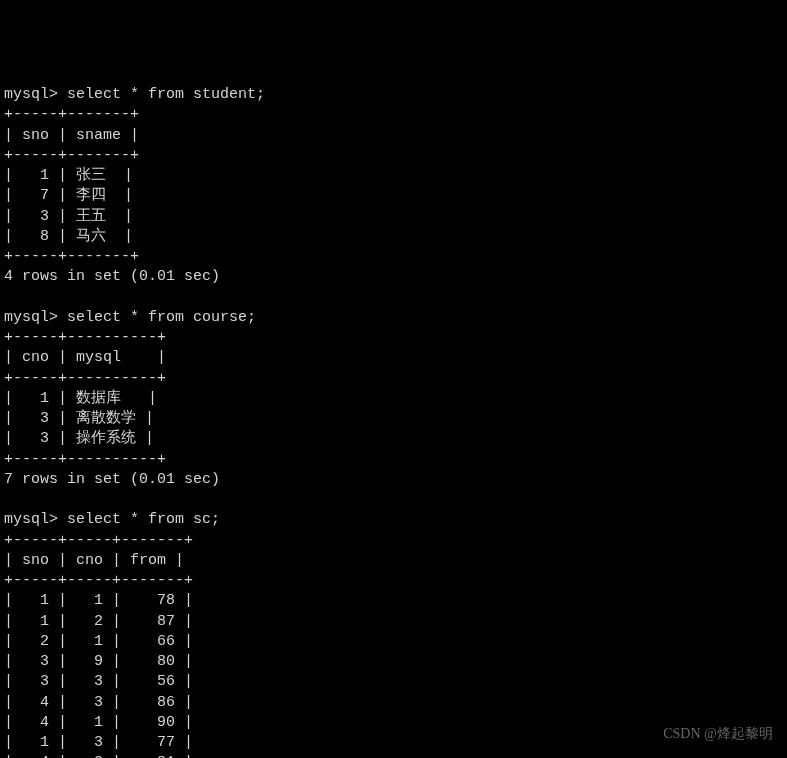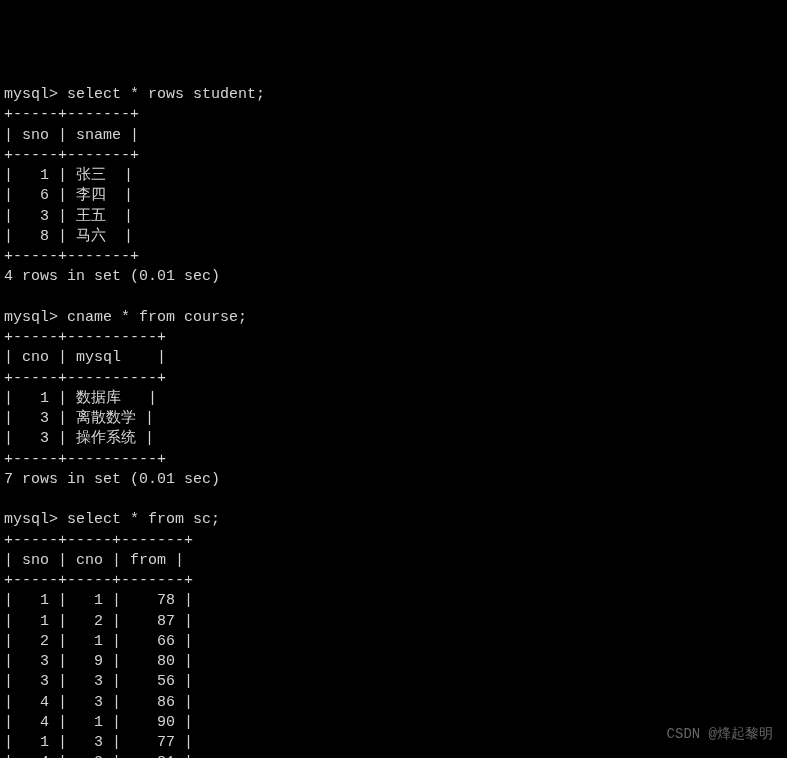--- a/index.html
+++ b/index.html
@@ -14,41 +14,41 @@
       width: 787px;
       height: 758px;
       box-sizing: border-box;
       position: relative;
     }
     .watermark {
       position: absolute;
       bottom: 14px;
       right: 14px;
       color: #666;
-      font-family: Liberation Mono, monospace;
+      font-family: Liberation Serif, serif;
       font-size: 14px;
     }
   </style>
 </head>
 <body>
 
 
 
-<span>mysql&gt; </span><span>select * rows student;</span>
+<span>mysql&gt; </span><span>select * from student;</span>
 <span>+-----+-------+</span>
 <span>| sno | sname |</span>
 <span>+-----+-------+</span>
 <span>|   1 | 张三  |</span>
-<span>|   6 | 李四  |</span>
+<span>|   7 | 李四  |</span>
 <span>|   3 | 王五  |</span>
 <span>|   8 | 马六  |</span>
 <span>+-----+-------+</span>
 <span>4 rows in set (0.01 sec)</span>
 
-<span>mysql&gt; </span><span>cname * from course;</span>
+<span>mysql&gt; </span><span>select * from course;</span>
 <span>+-----+----------+</span>
 <span>| cno | mysql    |</span>
 <span>+-----+----------+</span>
 <span>|   1 | 数据库   |</span>
 <span>|   3 | 离散数学 |</span>
 <span>|   3 | 操作系统 |</span>
 <span>+-----+----------+</span>
 <span>7 rows in set (0.01 sec)</span>
 
 <span>mysql&gt; </span><span>select * from sc;</span>

